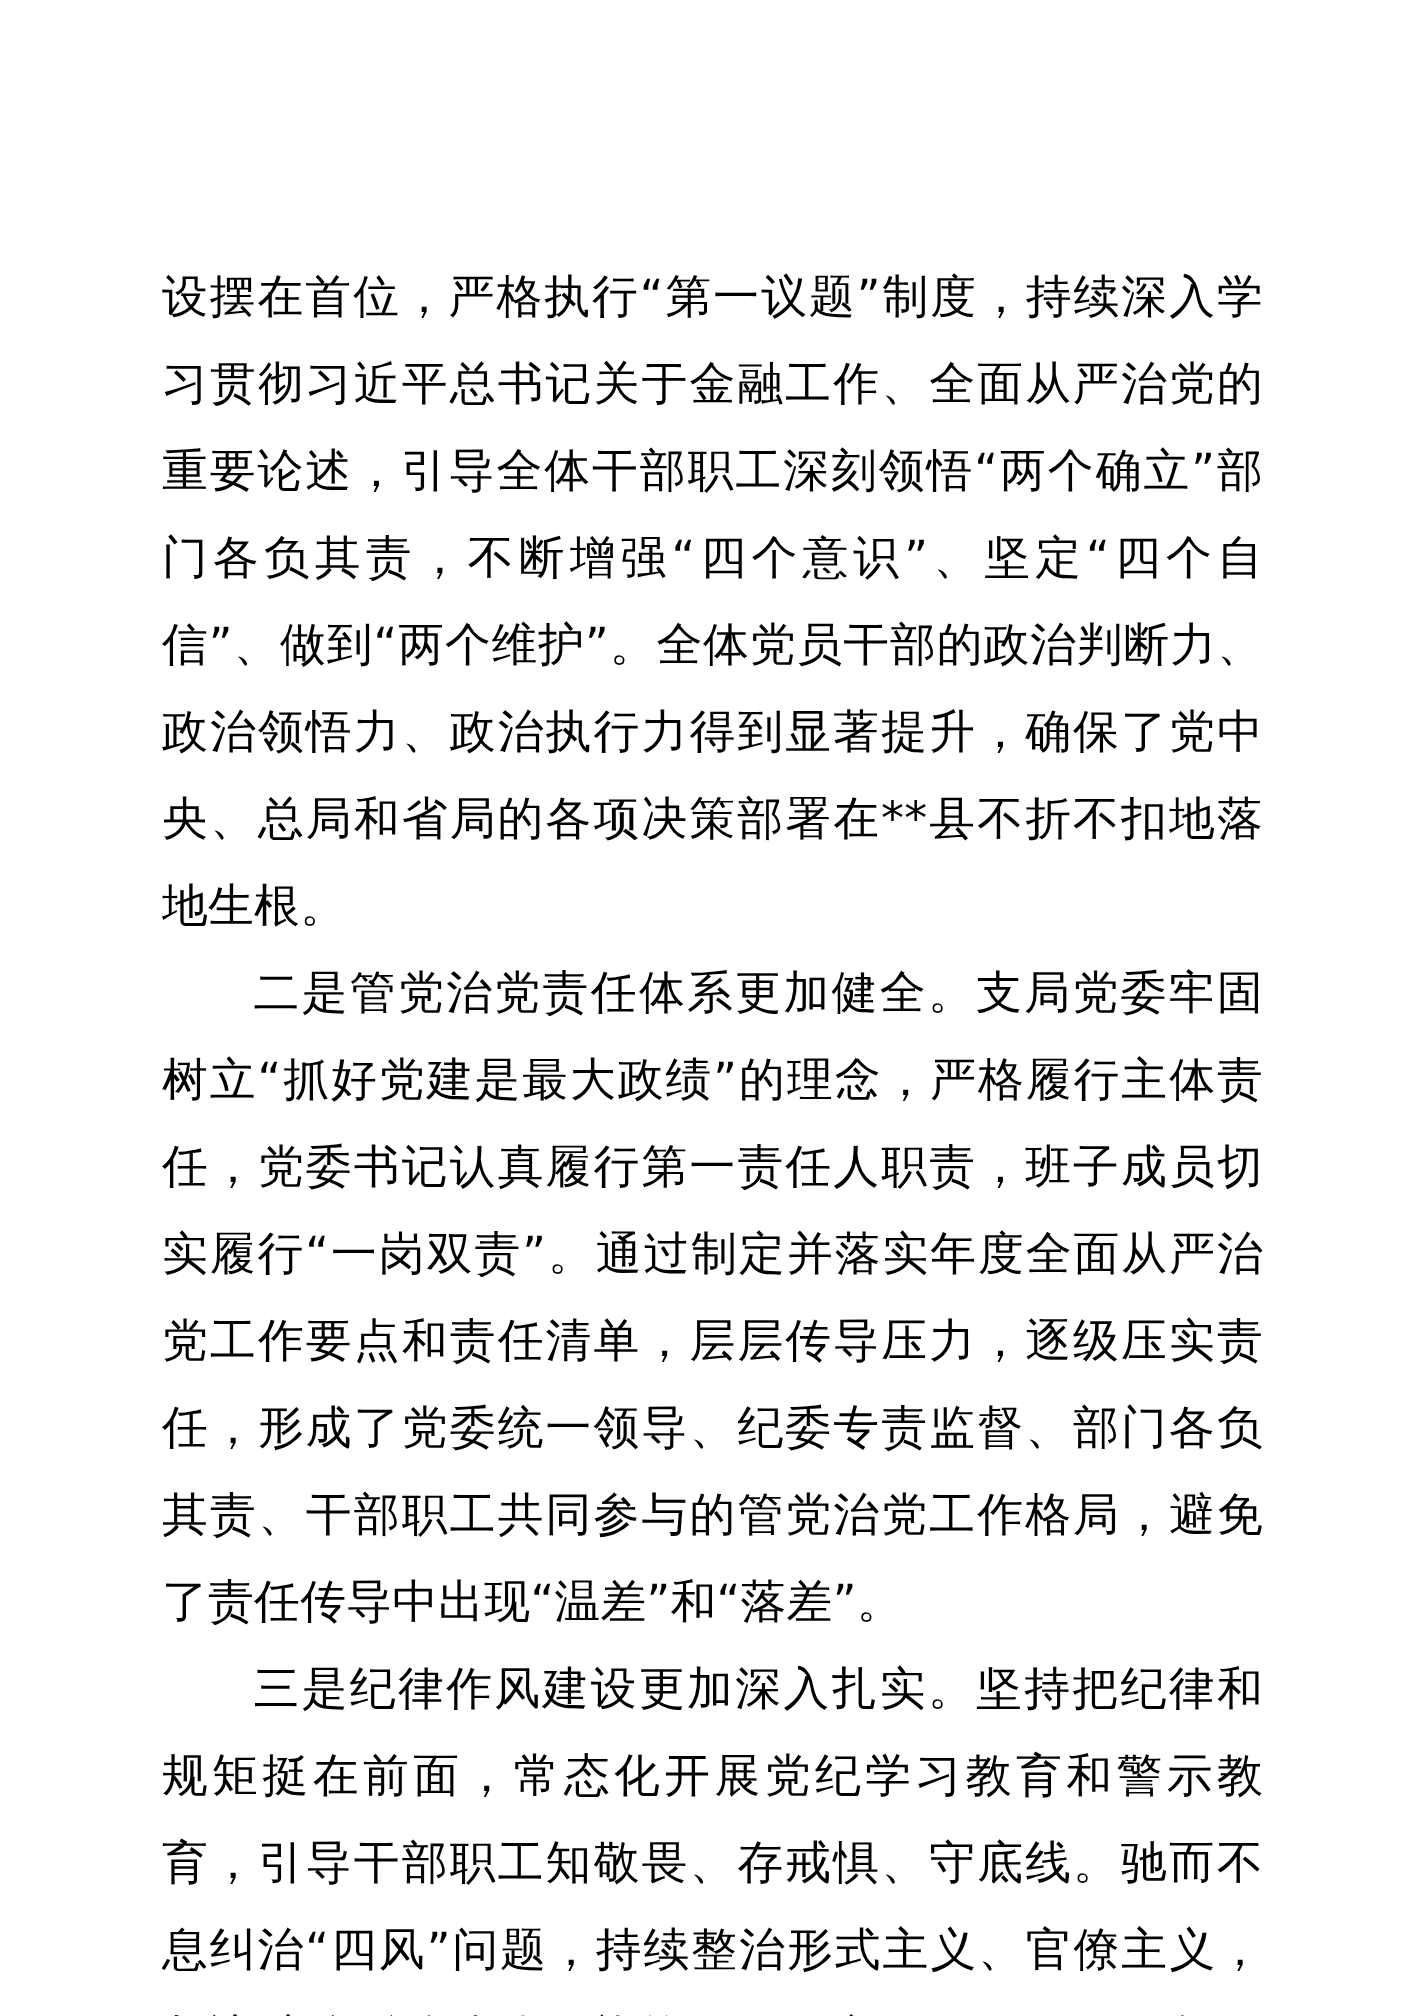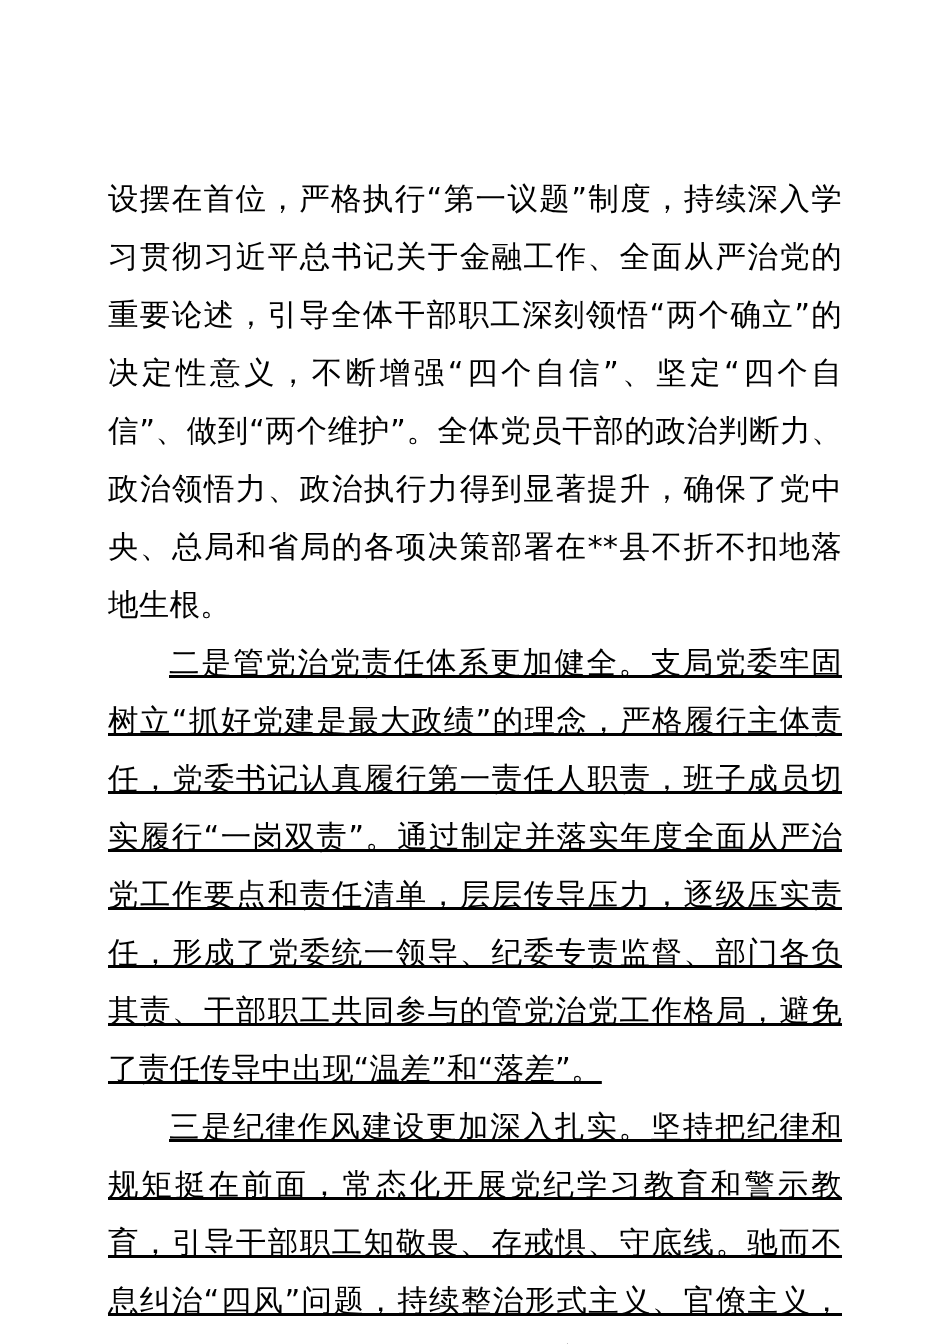--- a/index.html
+++ b/index.html
@@ -28,25 +28,24 @@
     text-align: justify;
     text-justify: inter-ideograph;
     color: #000000;
   }
   .para {
     margin: 0 0 0 0;
     text-indent: 0;
   }
   .para.indent {
     text-indent: 2em;
-    text-decoration: underline;
   }
 </style>
 </head>
 <body>
 
 <div class="page">
   <div class="doc-body">
-    <p class="para">设摆在首位，严格执行“第一议题”制度，持续深入学习贯彻习近平总书记关于金融工作、全面从严治党的重要论述，引导全体干部职工深刻领悟“两个确立”的决定性意义，不断增强“四个自信”、坚定“四个自信”、做到“两个维护”。全体党员干部的政治判断力、政治领悟力、政治执行力得到显著提升，确保了党中央、总局和省局的各项决策部署在**县不折不扣地落地生根。</p>
+    <p class="para">设摆在首位，严格执行“第一议题”制度，持续深入学习贯彻习近平总书记关于金融工作、全面从严治党的重要论述，引导全体干部职工深刻领悟“两个确立”部门各负其责，不断增强“四个意识”、坚定“四个自信”、做到“两个维护”。全体党员干部的政治判断力、政治领悟力、政治执行力得到显著提升，确保了党中央、总局和省局的各项决策部署在**县不折不扣地落地生根。</p>
     <p class="para indent">二是管党治党责任体系更加健全。支局党委牢固树立“抓好党建是最大政绩”的理念，严格履行主体责任，党委书记认真履行第一责任人职责，班子成员切实履行“一岗双责”。通过制定并落实年度全面从严治党工作要点和责任清单，层层传导压力，逐级压实责任，形成了党委统一领导、纪委专责监督、部门各负其责、干部职工共同参与的管党治党工作格局，避免了责任传导中出现“温差”和“落差”。</p>
     <p class="para indent">三是纪律作风建设更加深入扎实。坚持把纪律和规矩挺在前面，常态化开展党纪学习教育和警示教育，引导干部职工知敬畏、存戒惧、守底线。驰而不息纠治“四风”问题，持续整治形式主义、官僚主义，坚决破除影响监管效能的作风顽疾。回顾 2025 年，在**市纪检监察机关保持反腐高压态势，全年立案审查调查数千件的背景下，支局内部始终保持了风清气正</p>
   </div>
 </div>
 
 </body></html>

